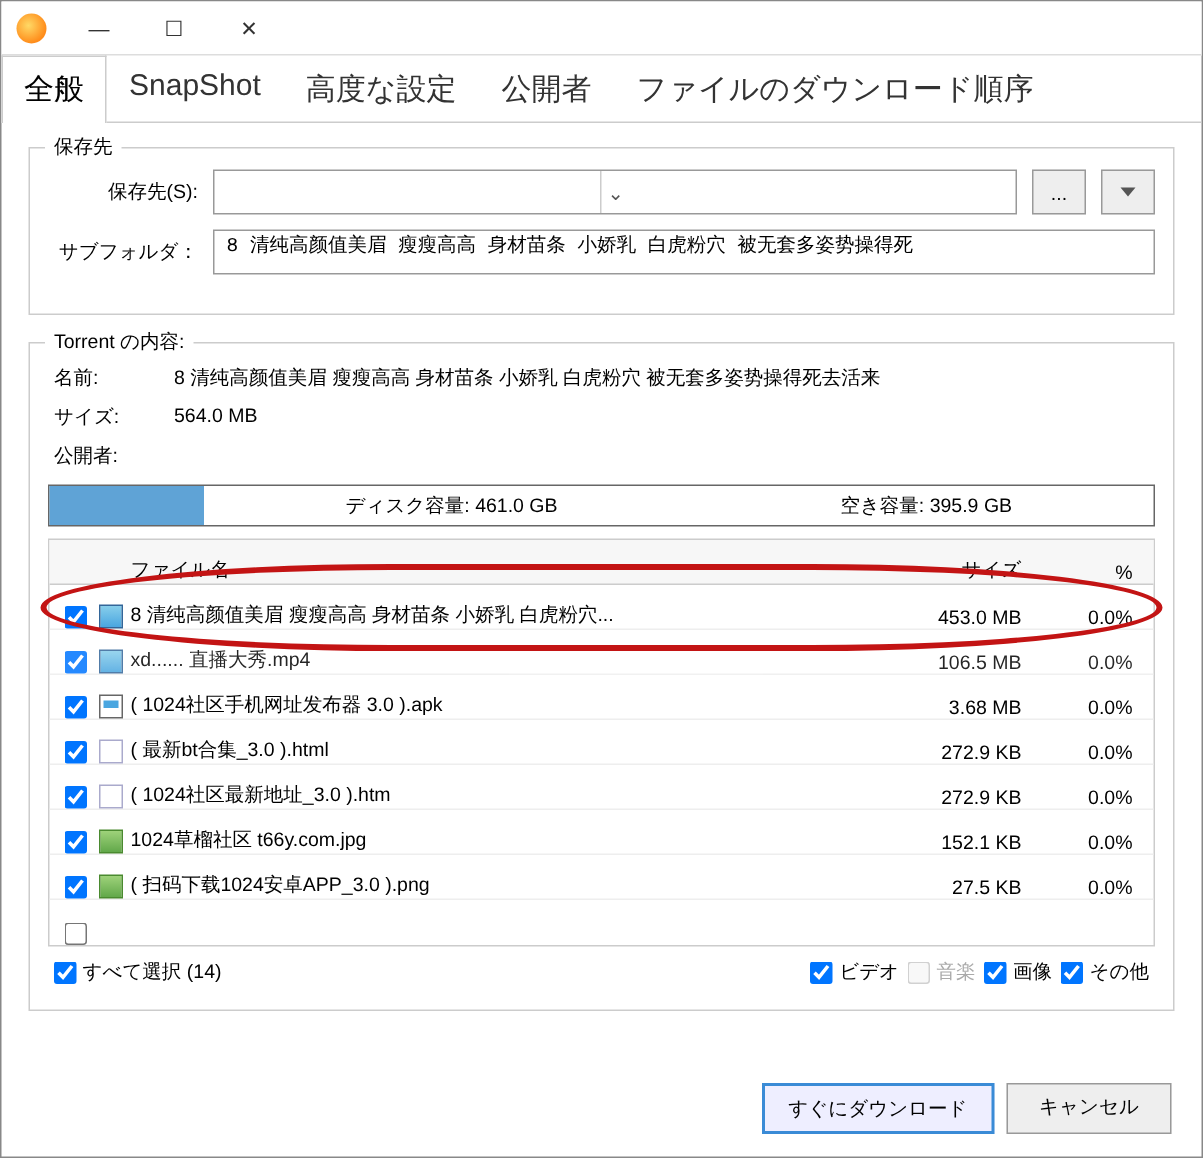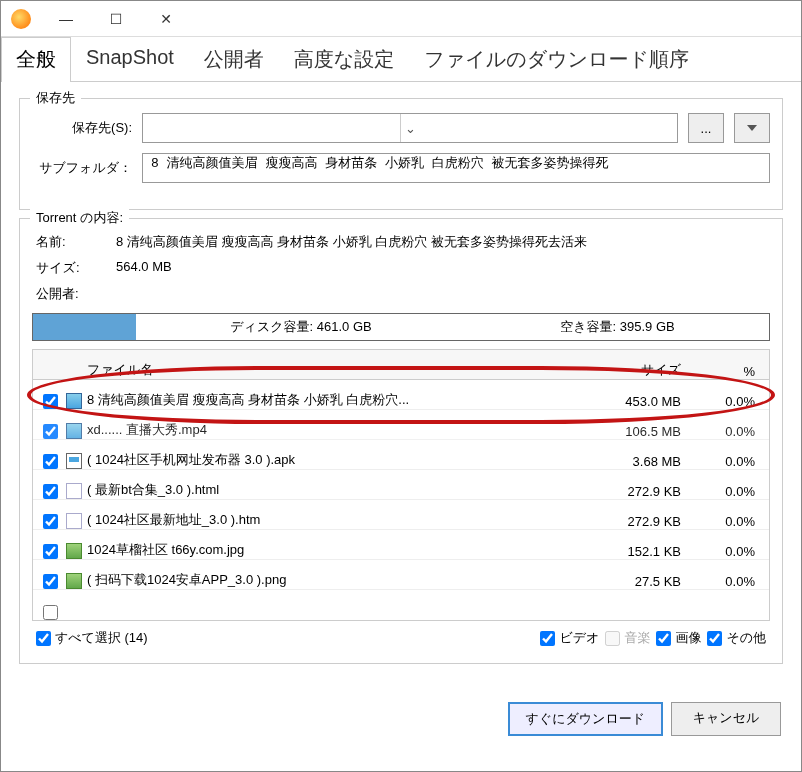--- a/index.html
+++ b/index.html
@@ -13,21 +13,21 @@
 .win-buttons { display: flex; height: 100%; }
 .win-btn { width: 50px; display: flex; align-items: center; justify-content: center; font-size: 14px; color: #333; }
 
 .tabs { display: flex; border-bottom: 1px solid #ccc; }
 .tab { padding: 8px 14px; border: 1px solid transparent; border-bottom: none; font-size: 20px; }
 .tab.active { border-color: #ccc; background: #fff; margin-bottom: -1px; }
 .tab:not(.active) { color: #333; }
 
 .content { padding: 16px 18px; }
 
-.fieldset { border: 1px solid #ccc; padding: 14px 12px 16px 12px; margin-bottom: 8px; position: relative; }
+.fieldset { border: 1px solid #ccc; padding: 14px 12px 16px 12px; margin-bottom: 18px; position: relative; }
 .fieldset .legend { position: absolute; top: -10px; left: 10px; background: #fff; padding: 0 6px; font-size: 13px; }
 
 .form-row { display: flex; align-items: center; margin-bottom: 10px; gap: 10px; }
 .form-row .label { width: 100px; text-align: right; }
 .form-row .combo, .form-row .input { flex: 1; }
 .combo { display: flex; align-items: center; border: 1px solid #999; background: #fff; height: 30px; flex-direction: column; }
 .combo .text { flex: 1; padding: 0 8px; white-space: nowrap; overflow: hidden; }
 .combo .caret { width: 20px; text-align: center; color: #555; border-left: 1px solid #ccc; height: 100%; display: flex; align-items: center; justify-content: center; }
 .sq-btn { width: 36px; height: 30px; border: 1px solid #999; background: #eee; display: flex; align-items: center; justify-content: center; }
 .sq-btn .tri { border-left: 5px solid transparent; border-right: 5px solid transparent; border-top: 6px solid #555; }
@@ -86,22 +86,22 @@
     <div class="win-buttons">
       <div class="win-btn">—</div>
       <div class="win-btn">☐</div>
       <div class="win-btn">✕</div>
     </div>
   </div>
 
   <div class="tabs">
     <div class="tab active">全般</div>
     <div class="tab">SnapShot</div>
+    <div class="tab">高度な設定</div>
     <div class="tab">公開者</div>
-    <div class="tab">高度な設定</div>
     <div class="tab">ファイルのダウンロード順序</div>
   </div>
 
   <div class="content">
 
     <div class="fieldset">
       <div class="legend">保存先</div>
 
       <div class="form-row">
         <div class="label">保存先(S):</div>

